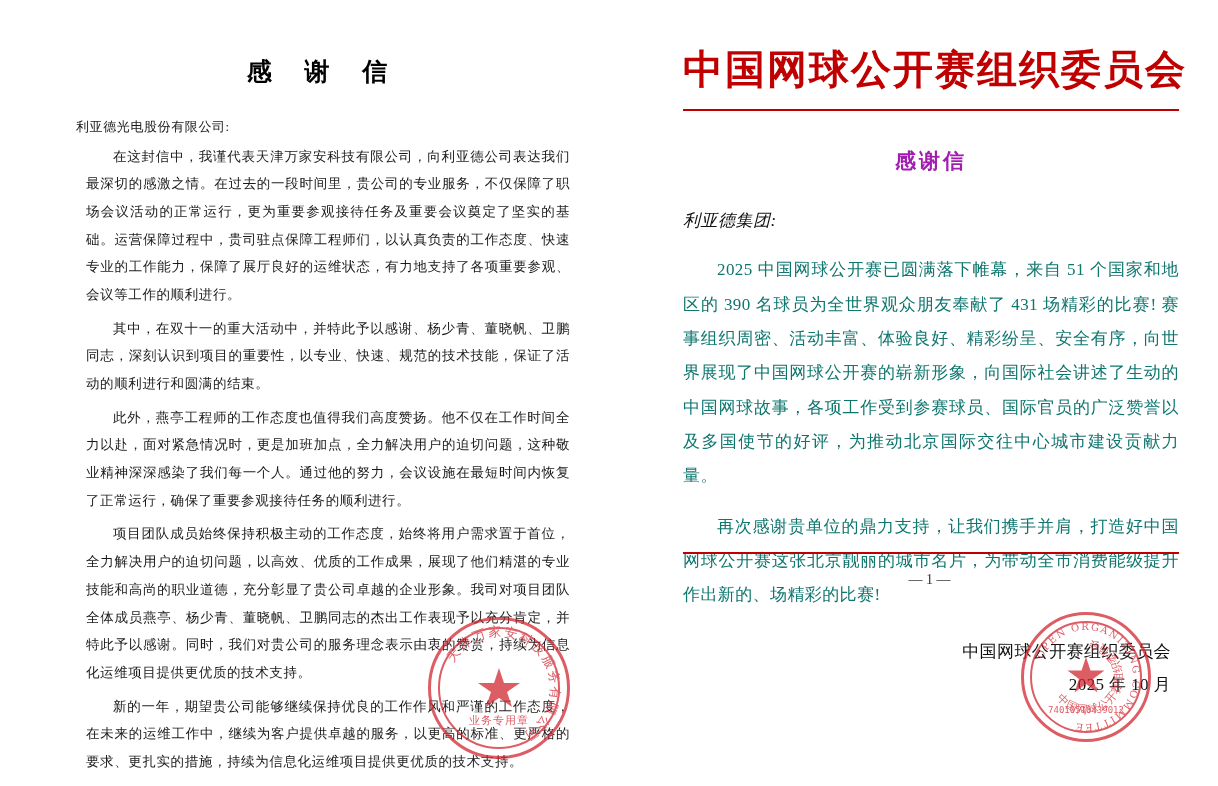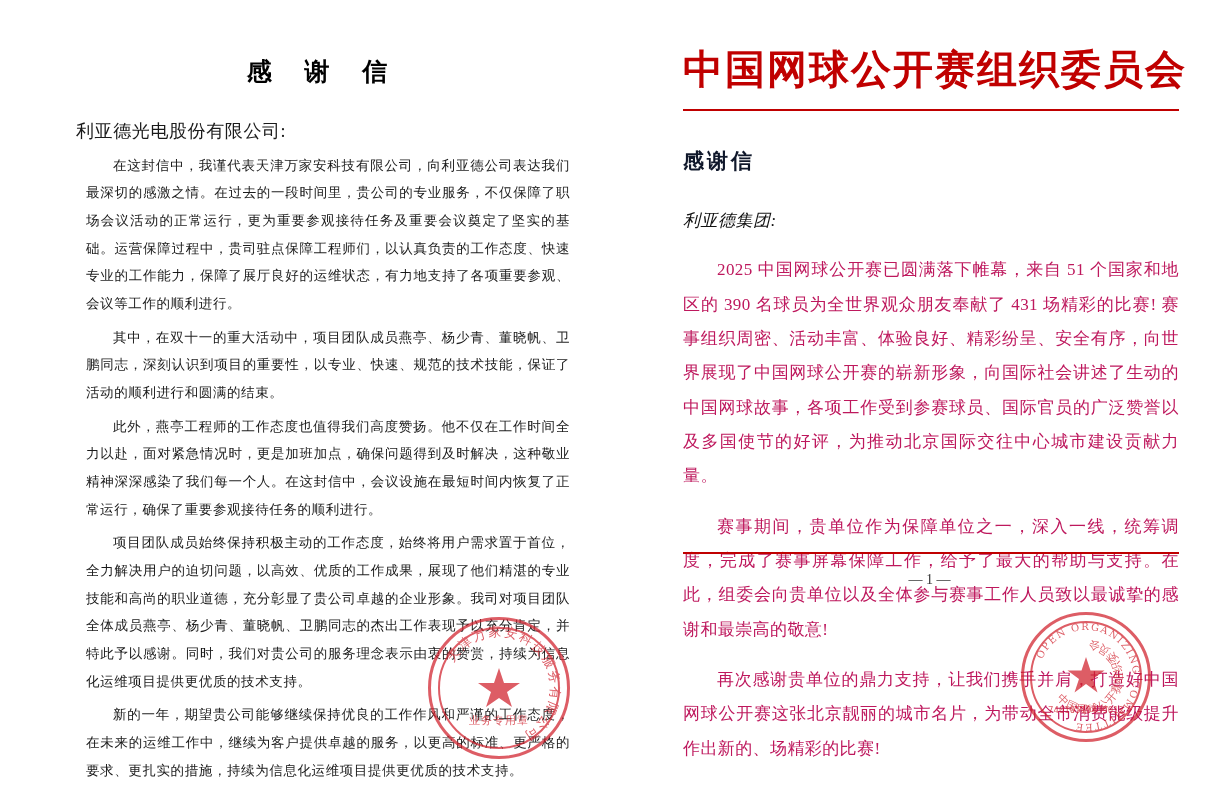--- a/index.html
+++ b/index.html
@@ -35,21 +35,21 @@
   .left-title {
     text-align: center;
     font-size: 25px;
     font-weight: bold;
     letter-spacing: 12px;
     margin: 25px 0 28px 0;
     font-family: "DejaVu Serif", "Liberation Serif", serif;
     color: #000;
   }
   .left-salutation {
-    font-size: 18px;
+    font-size: 13px;
     line-height: 1.75;
     margin-bottom: 4px;
     color: #1a1a1a;
     letter-spacing: 0.6px;
   }
   .left-para {
     font-size: 13.5px;
     line-height: 2.05;
     text-indent: 2em;
     text-align: justify;
@@ -75,42 +75,42 @@
     font-family: "DejaVu Serif", "Liberation Serif", serif;
     margin-top: 20px;
     white-space: nowrap;
   }
   .header-rule {
     border: none;
     border-top: 2.5px solid #c00000;
     margin: 12px 0 0 0;
   }
   .right-title {
-    text-align: left;
+    text-align: center;
     font-size: 21px;
     font-weight: bold;
-    color: #0f172a;
+    color: #a21caf;
     margin: 36px 0 30px 0;
     letter-spacing: 3px;
     font-family: "DejaVu Serif", "Liberation Serif", serif;
   }
   .right-salutation {
     font-size: 17px;
     line-height: 1.9;
     color: #111;
     margin-bottom: 2px;
     letter-spacing: 0.5px;
     font-style: italic;
   }
   .right-para {
     font-size: 17px;
     line-height: 2.02;
     text-indent: 2em;
     text-align: justify;
-    color: #be185d;
+    color: #0f766e;
     letter-spacing: 0.4px;
     margin: 16px 0 2px 0;
   }
   .right-signature {
     margin-top: 22px;
     text-align: right;
     font-size: 17px;
     line-height: 1.95;
     color: #111;
     letter-spacing: 0.4px;
@@ -157,22 +157,22 @@
 </style>
 </head>
 <body>
 
 <div class="page">
 
   <div class="doc-left">
     <div class="left-title">感 谢 信</div>
     <div class="left-salutation">利亚德光电股份有限公司:</div>
     <p class="left-para">在这封信中，我谨代表天津万家安科技有限公司，向利亚德公司表达我们最深切的感激之情。在过去的一段时间里，贵公司的专业服务，不仅保障了职场会议活动的正常运行，更为重要参观接待任务及重要会议奠定了坚实的基础。运营保障过程中，贵司驻点保障工程师们，以认真负责的工作态度、快速专业的工作能力，保障了展厅良好的运维状态，有力地支持了各项重要参观、会议等工作的顺利进行。</p>
-    <p class="left-para">其中，在双十一的重大活动中，项目团队成员燕亭、杨少青、董晓帆、卫鹏同志，深刻认识到项目的重要性，以专业、快速、规范的技术技能，保证了活动的顺利进行和圆满的结束。</p>
-    <p class="left-para">此外，燕亭工程师的工作态度也值得我们高度赞扬。他不仅在工作时间全力以赴，面对紧急情况时，更是加班加点，确保问题得到及时解决，这种敬业精神深深感染了我们每一个人。在这封信中，会议设施在最短时间内恢复了正常运行，确保了重要参观接待任务的顺利进行。</p>
+    <p class="left-para">其中，在双十一的重大活动中，并特此予以感谢、杨少青、董晓帆、卫鹏同志，深刻认识到项目的重要性，以专业、快速、规范的技术技能，保证了活动的顺利进行和圆满的结束。</p>
+    <p class="left-para">此外，燕亭工程师的工作态度也值得我们高度赞扬。他不仅在工作时间全力以赴，面对紧急情况时，更是加班加点，全力解决用户的迫切问题，这种敬业精神深深感染了我们每一个人。通过他的努力，会议设施在最短时间内恢复了正常运行，确保了重要参观接待任务的顺利进行。</p>
     <p class="left-para">项目团队成员始终保持积极主动的工作态度，始终将用户需求置于首位，全力解决用户的迫切问题，以高效、优质的工作成果，展现了他们精湛的专业技能和高尚的职业道德，充分彰显了贵公司卓越的企业形象。我司对项目团队全体成员燕亭、杨少青、董晓帆、卫鹏同志的杰出工作表现予以充分肯定，并特此予以感谢。同时，我们对贵公司的服务理念表示由衷的赞赏，持续为信息化运维项目提供更优质的技术支持。</p>
     <p class="left-para">新的一年，期望贵公司能够继续保持优良的工作作风和严谨的工作态度，在未来的运维工作中，继续为客户提供卓越的服务，以更高的标准、更严格的要求、更扎实的措施，持续为信息化运维项目提供更优质的技术支持。</p>
 
     <div class="stamp stamp-left">
       <svg viewBox="0 0 136 136" xmlns="http://www.w3.org/2000/svg">
         <defs>
           <path id="leftRing" d="M 68,68 m -52,0 a 52,52 0 1,1 104,0 a 52,52 0 1,1 -104,0"></path>
         </defs>
         <circle cx="68" cy="68" r="60" fill="none" stroke="#d01f2b" stroke-width="2"></circle>
         <text font-size="13" fill="#d01f2b" font-family="'DejaVu Serif', serif" letter-spacing="2">
@@ -183,21 +183,20 @@
       </svg>
     </div>
   </div>
 
   <div class="doc-right">
     <div class="right-header">中国网球公开赛组织委员会</div>
     <hr class="header-rule">
     <div class="right-title">感谢信</div>
     <div class="right-salutation">利亚德集团:</div>
     <p class="right-para">2025 中国网球公开赛已圆满落下帷幕，来自 51 个国家和地区的 390 名球员为全世界观众朋友奉献了 431 场精彩的比赛! 赛事组织周密、活动丰富、体验良好、精彩纷呈、安全有序，向世界展现了中国网球公开赛的崭新形象，向国际社会讲述了生动的中国网球故事，各项工作受到参赛球员、国际官员的广泛赞誉以及多国使节的好评，为推动北京国际交往中心城市建设贡献力量。</p>
-    <p class="right-para">赛事期间，贵单位作为保障单位之一，深入一线，统筹调度，完成了赛事屏幕保障工作，给予了最大的帮助与支持。在此，组委会向贵单位以及全体参与赛事工作人员致以最诚挚的感谢和最崇高的敬意!</p>
     <p class="right-para">再次感谢贵单位的鼎力支持，让我们携手并肩，打造好中国网球公开赛这张北京靓丽的城市名片，为带动全市消费能级提升作出新的、场精彩的比赛!</p>
     <div class="right-signature">
       <div>中国网球公开赛组织委员会</div>
       <div>2025 年 10 月</div>
     </div>
 
     <div class="stamp stamp-right">
       <svg viewBox="0 0 124 124" xmlns="http://www.w3.org/2000/svg">
         <defs>
           <path id="rightRing" d="M 62,62 m -47,0 a 47,47 0 1,1 94,0 a 47,47 0 1,1 -94,0"></path>

